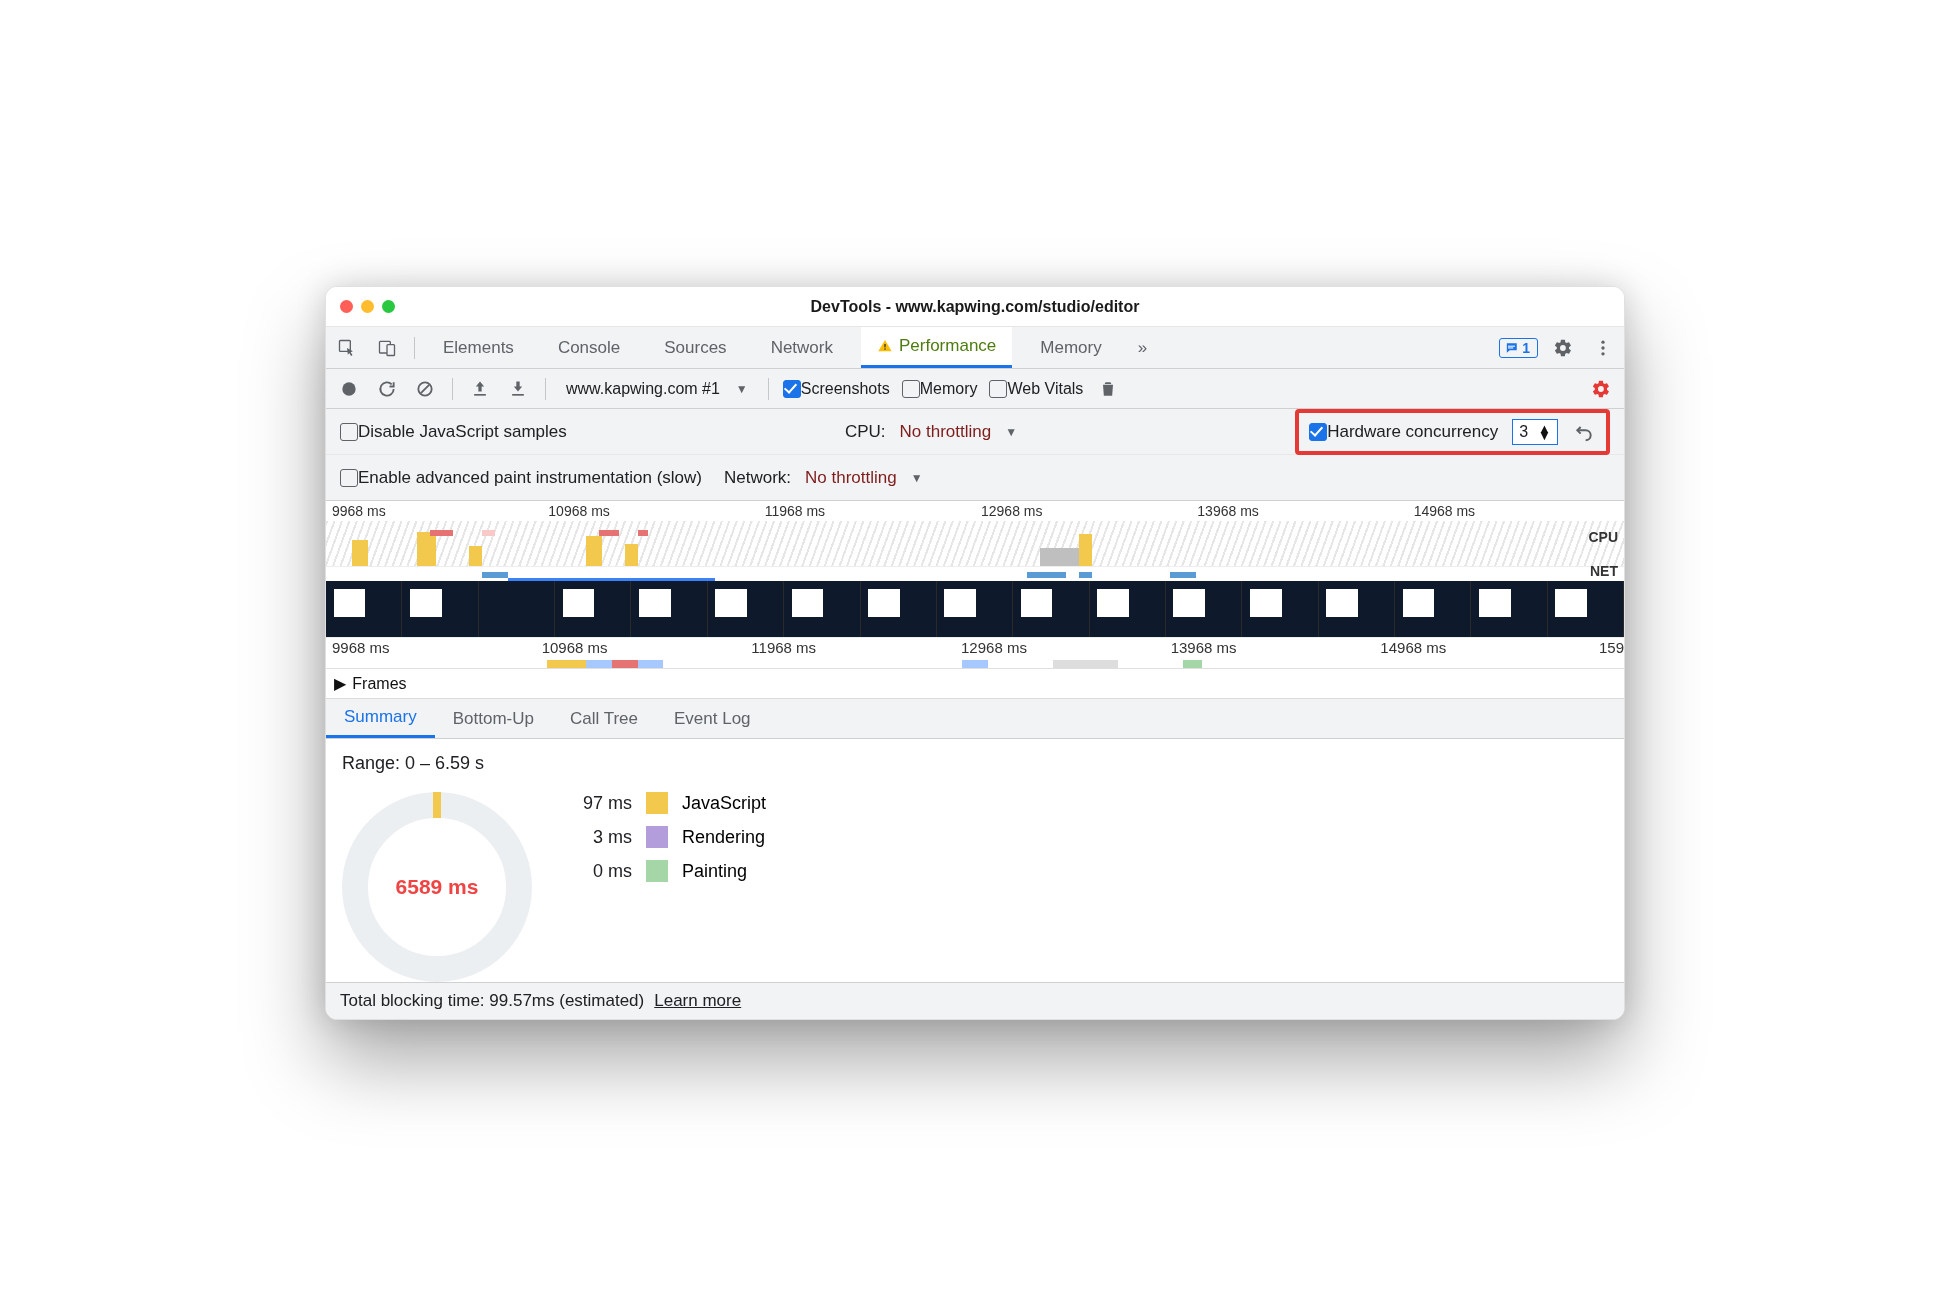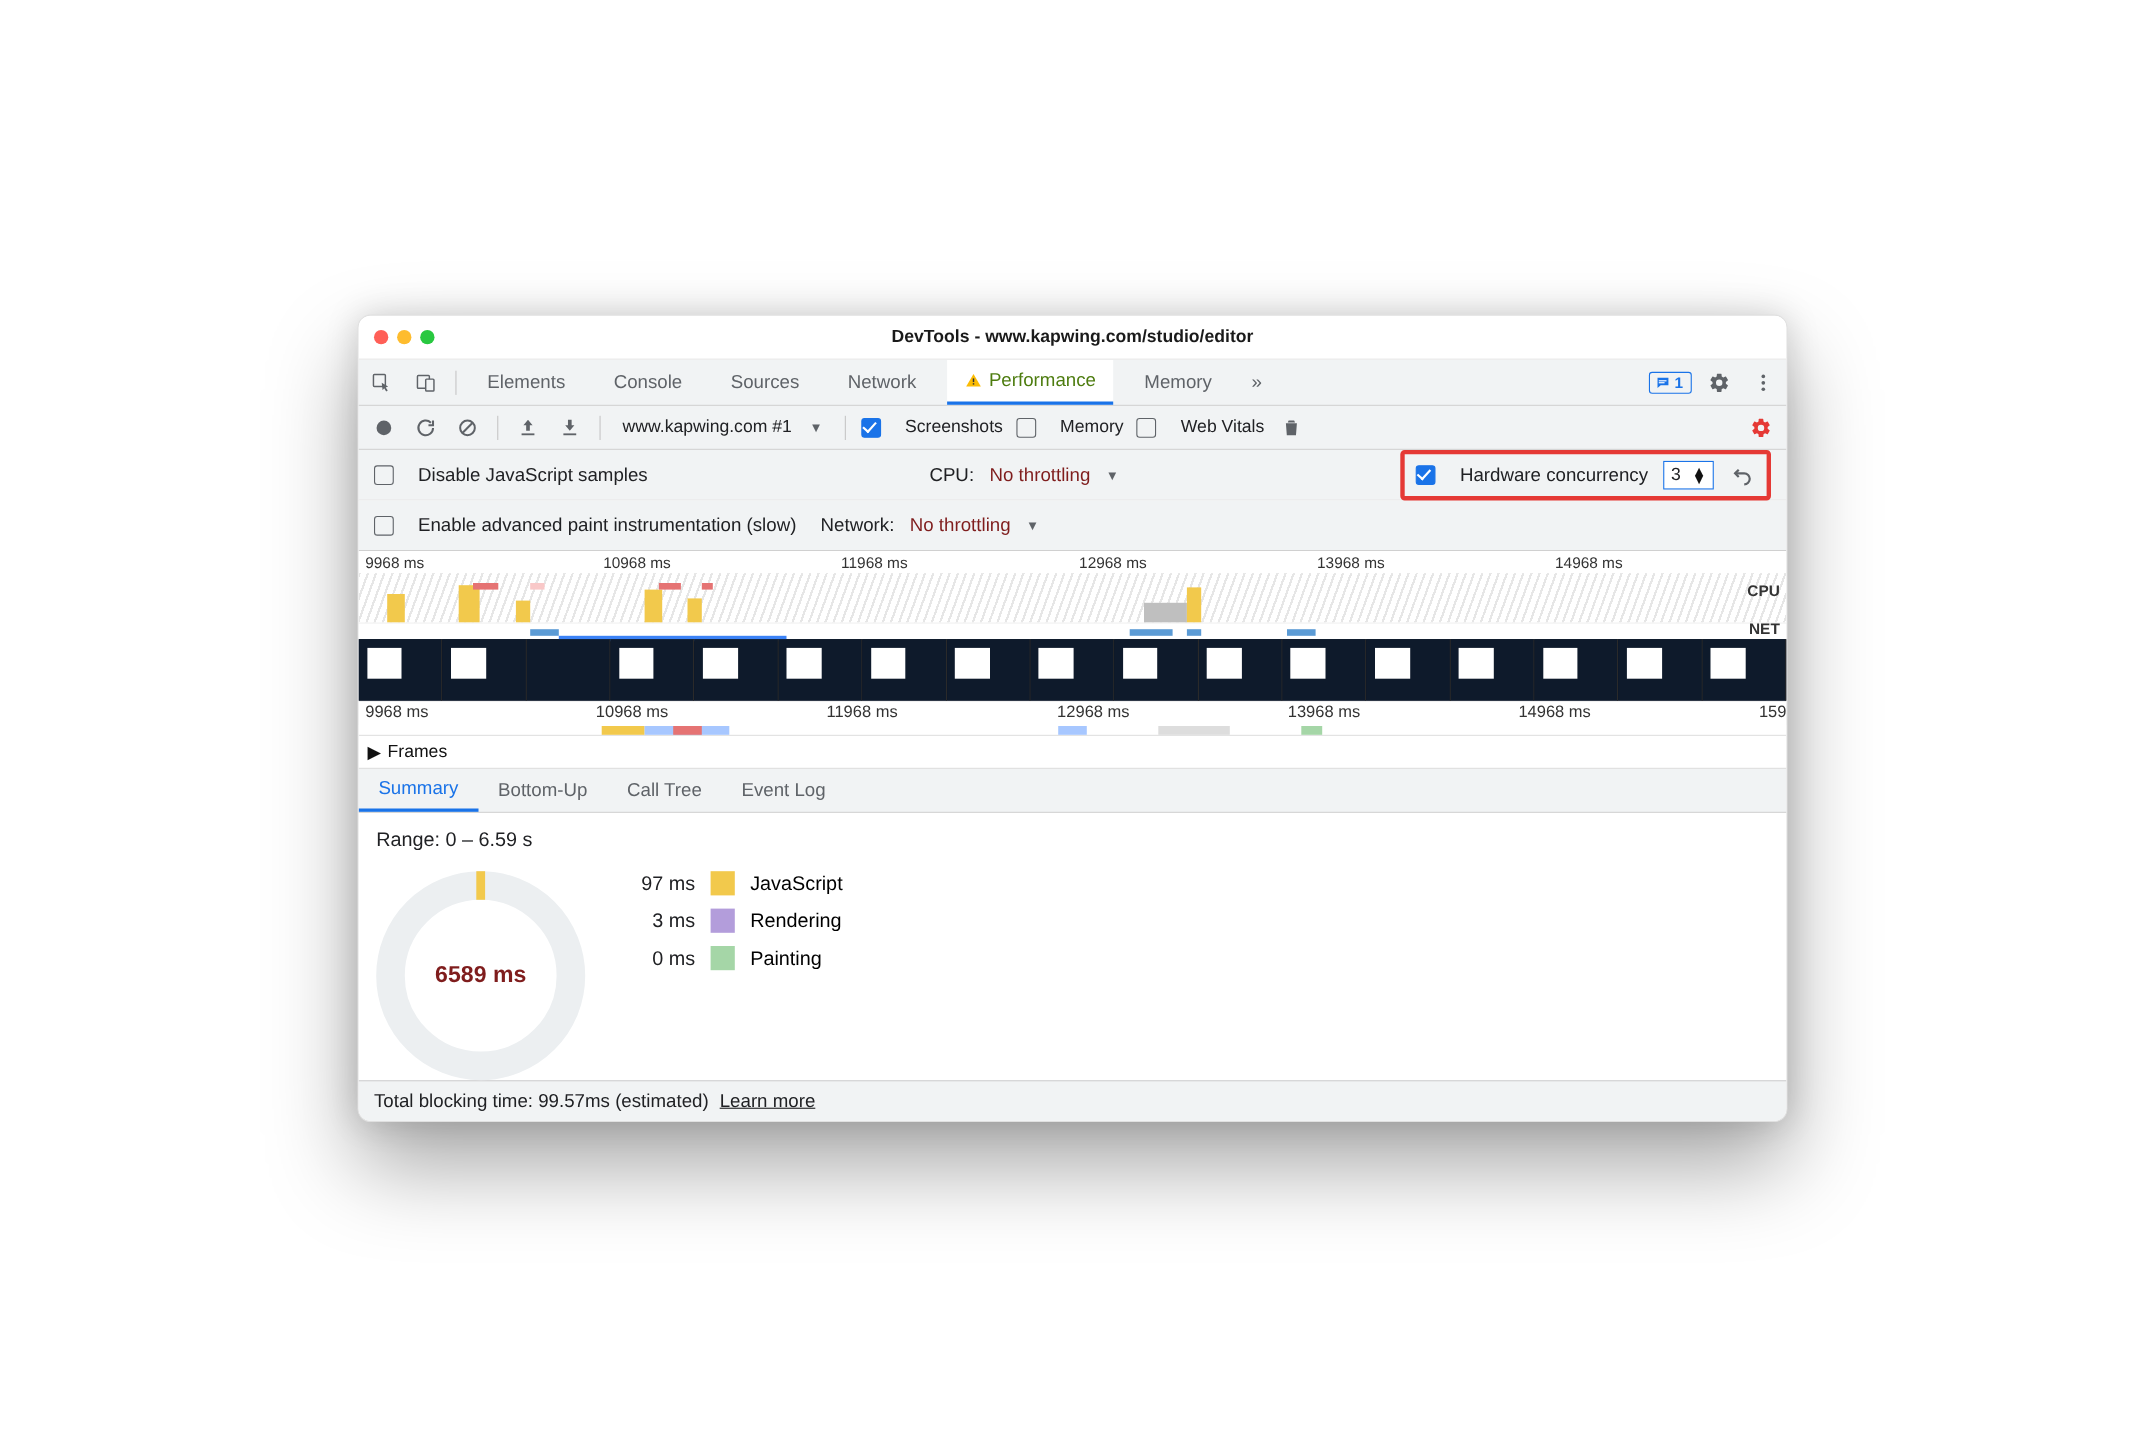--- a/index.html
+++ b/index.html
@@ -19,21 +19,21 @@
   .tabs { display:flex; align-items:stretch; height:100%; gap:12px; }
   .tab { padding:0 16px; display:flex; align-items:center; color:#5f6368; font-size:17px; cursor:pointer; gap:6px;}
   .tab.active { color:#4d7c0f; border-bottom:3px solid #1a73e8; background:#fff; }
   .tabbar-right { margin-left:auto; display:flex; align-items:center; gap:10px; }
   .badge { border:1px solid #1a73e8; border-radius:3px; color:#1a73e8; font-size:14px; padding:1px 7px 1px 4px; display:flex; align-items:center; gap:3px; font-weight:600;}
   .gear { color:#5f6368; }
   
   .ptoolbar { display:flex; align-items:center; height:40px; border-bottom:1px solid #d0d0d0; background:#f1f3f4; padding:0 10px; gap:12px; color:#5f6368; font-size:16px;}
   .ptoolbar .icon-btn{width:26px;height:26px;}
   .target-sel{display:flex;align-items:center;gap:16px;color:#202124;padding:0 6px;}
-  .chk{display:flex;align-items:center;gap:22px;color:#202124;}
+  .chk{display:flex;align-items:center;gap:0;color:#202124;}
   .cbox{width:18px;height:18px;border:1.5px solid #5f6368;border-radius:3px;display:inline-block;}
   .cbox.checked{background:#1a73e8;border-color:#1a73e8;position:relative;}
   .cbox.checked::after{content:"";position:absolute;left:3px;top:0px;width:5px;height:10px;border:solid #fff;border-width:0 2.5px 2.5px 0;transform:rotate(42deg);}
   
   .srow{display:flex;align-items:center;height:46px;padding:0 14px;gap:22px;background:#f1f3f4;font-size:17px;color:#202124;border-bottom:1px solid #e8e8e8;}
   .sel{display:flex;align-items:center;gap:14px;}
   .sel-val{color:#7f1d1d;text-align:center;}
   .tri{color:#5f6368;font-size:12px;}
   .hlbox{border:4px solid #e53935;border-radius:4px;padding:4px 10px;display:flex;align-items:center;gap:14px;margin-left:auto;}
   .numfield{border:1.5px solid #1a73e8;background:#fff;padding:3px 6px;display:flex;align-items:center;gap:10px;font-size:16px;color:#202124;}
@@ -64,21 +64,21 @@
   
   .subtabs{display:flex;height:40px;background:#f1f3f4;border-bottom:1px solid #d0d0d0;align-items:stretch;}
   .subtab{padding:0 18px;display:flex;align-items:center;color:#5f6368;font-size:17px;cursor:pointer;}
   .subtab.active{color:#1a73e8;border-bottom:3px solid #1a73e8;}
   
   .summary{padding:14px 16px 0;background:#fff;}
   .range{font-size:18px;color:#202124;margin-bottom:18px;}
   .sumrow{display:flex;gap:40px;align-items:flex-start;}
   .donut{width:190px;height:190px;border-radius:50%;border:26px solid #eceff1;position:relative;display:flex;align-items:center;justify-content:center;}
   .donut::before{content:"";position:absolute;top:-26px;left:calc(50% - 4px);width:8px;height:26px;background:#f2c94c;}
-  .donut-label{font-weight:700;font-size:21px;color:#7f1d1d;}
+  .donut-label{font-weight:700;font-size:21px;color:#ef4444;}
   .legend{display:flex;flex-direction:column;gap:12px;font-size:18px;}
   .lg{display:flex;align-items:center;gap:14px;}
   .lg .ms{min-width:60px;text-align:right;color:#202124;}
   .sw{width:22px;height:22px;}
   .sw1{background:#f2c94c;} .sw2{background:#b39ddb;} .sw3{background:#a5d6a7;}
   
   .footer{background:#f1f3f4;border-top:1px solid #d0d0d0;padding:8px 14px;font-size:17px;color:#202124;display:flex;gap:10px;}
   .footer a{color:#202124;text-decoration:underline;}
   .warn-ico{width:16px;height:16px;}
 </style>

